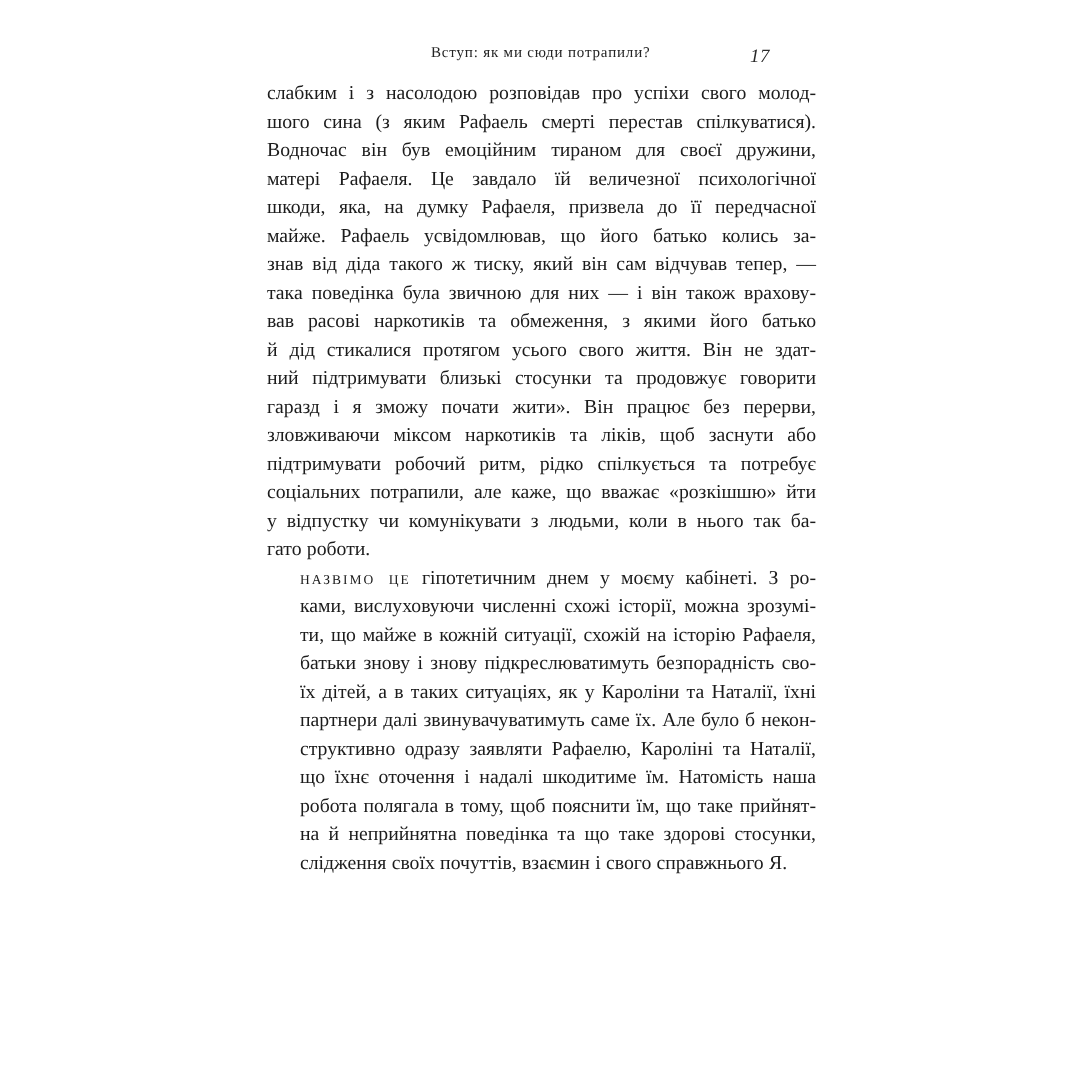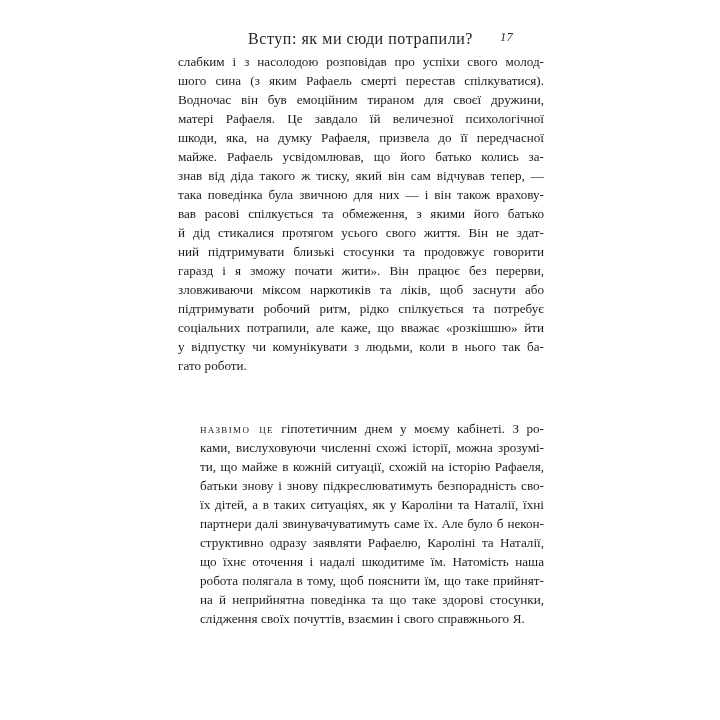--- a/index.html
+++ b/index.html
@@ -25,21 +25,21 @@
     left: 178px;
     top: 30px;
     width: 365px;
     height: 18px;
     display: flex;
     align-items: baseline;
     justify-content: center;
   }
 
   .running-head-title {
-    font-size: 16px;
+    font-size: 10px;
     letter-spacing: 0.55px;
     color: #242424;
     white-space: nowrap;
   }
 
   .folio {
     position: absolute;
     left: 500px;
     top: 30px;
     font-size: 12.6px;
@@ -61,21 +61,20 @@
     font-size: 13.15px;
     line-height: 19.0px;
     text-align: justify;
     text-justify: inter-word;
     color: #1c1c1c;
     hyphens: manual;
     word-spacing: 0.02em;
   }
 
   .para + .para {
-    margin-top: 44px;
   }
 
   .para.indented {
     text-indent: 22px;
   }
 
   .smallcaps {
     font-variant: small-caps;
     text-transform: lowercase;
     letter-spacing: 1.35px;
@@ -112,21 +111,21 @@
 
     <p class="para" id="p1">
         <span class="line">слабким і з насолодою розповідав про успіхи свого молод-</span>
         <span class="line">шого сина (з яким Рафаель смерті перестав спілкуватися).</span>
         <span class="line">Водночас він був емоційним тираном для своєї дружини,</span>
         <span class="line">матері Рафаеля. Це завдало їй величезної психологічної</span>
         <span class="line">шкоди, яка, на думку Рафаеля, призвела до її передчасної</span>
         <span class="line">майже. Рафаель усвідомлював, що його батько колись за-</span>
         <span class="line">знав від діда такого ж тиску, який він сам відчував тепер, —</span>
         <span class="line">така поведінка була звичною для них — і він також врахову-</span>
-        <span class="line">вав расові спілкується та обмеження, з якими його батько</span>
+        <span class="line">вав расові наркотиків та обмеження, з якими його батько</span>
         <span class="line">й дід стикалися протягом усього свого життя. Він не здат-</span>
         <span class="line">ний підтримувати близькі стосунки та продовжує говорити</span>
         <span class="line">гаразд і я зможу почати жити». Він працює без перерви,</span>
         <span class="line">зловживаючи міксом наркотиків та ліків, щоб заснути або</span>
         <span class="line">підтримувати робочий ритм, рідко спілкується та потребує</span>
         <span class="line">соціальних потрапили, але каже, що вважає «розкішшю» йти</span>
         <span class="line">у відпустку чи комунікувати з людьми, коли в нього так ба-</span>
         <span class="line last">гато роботи.</span>
       </p>
 

